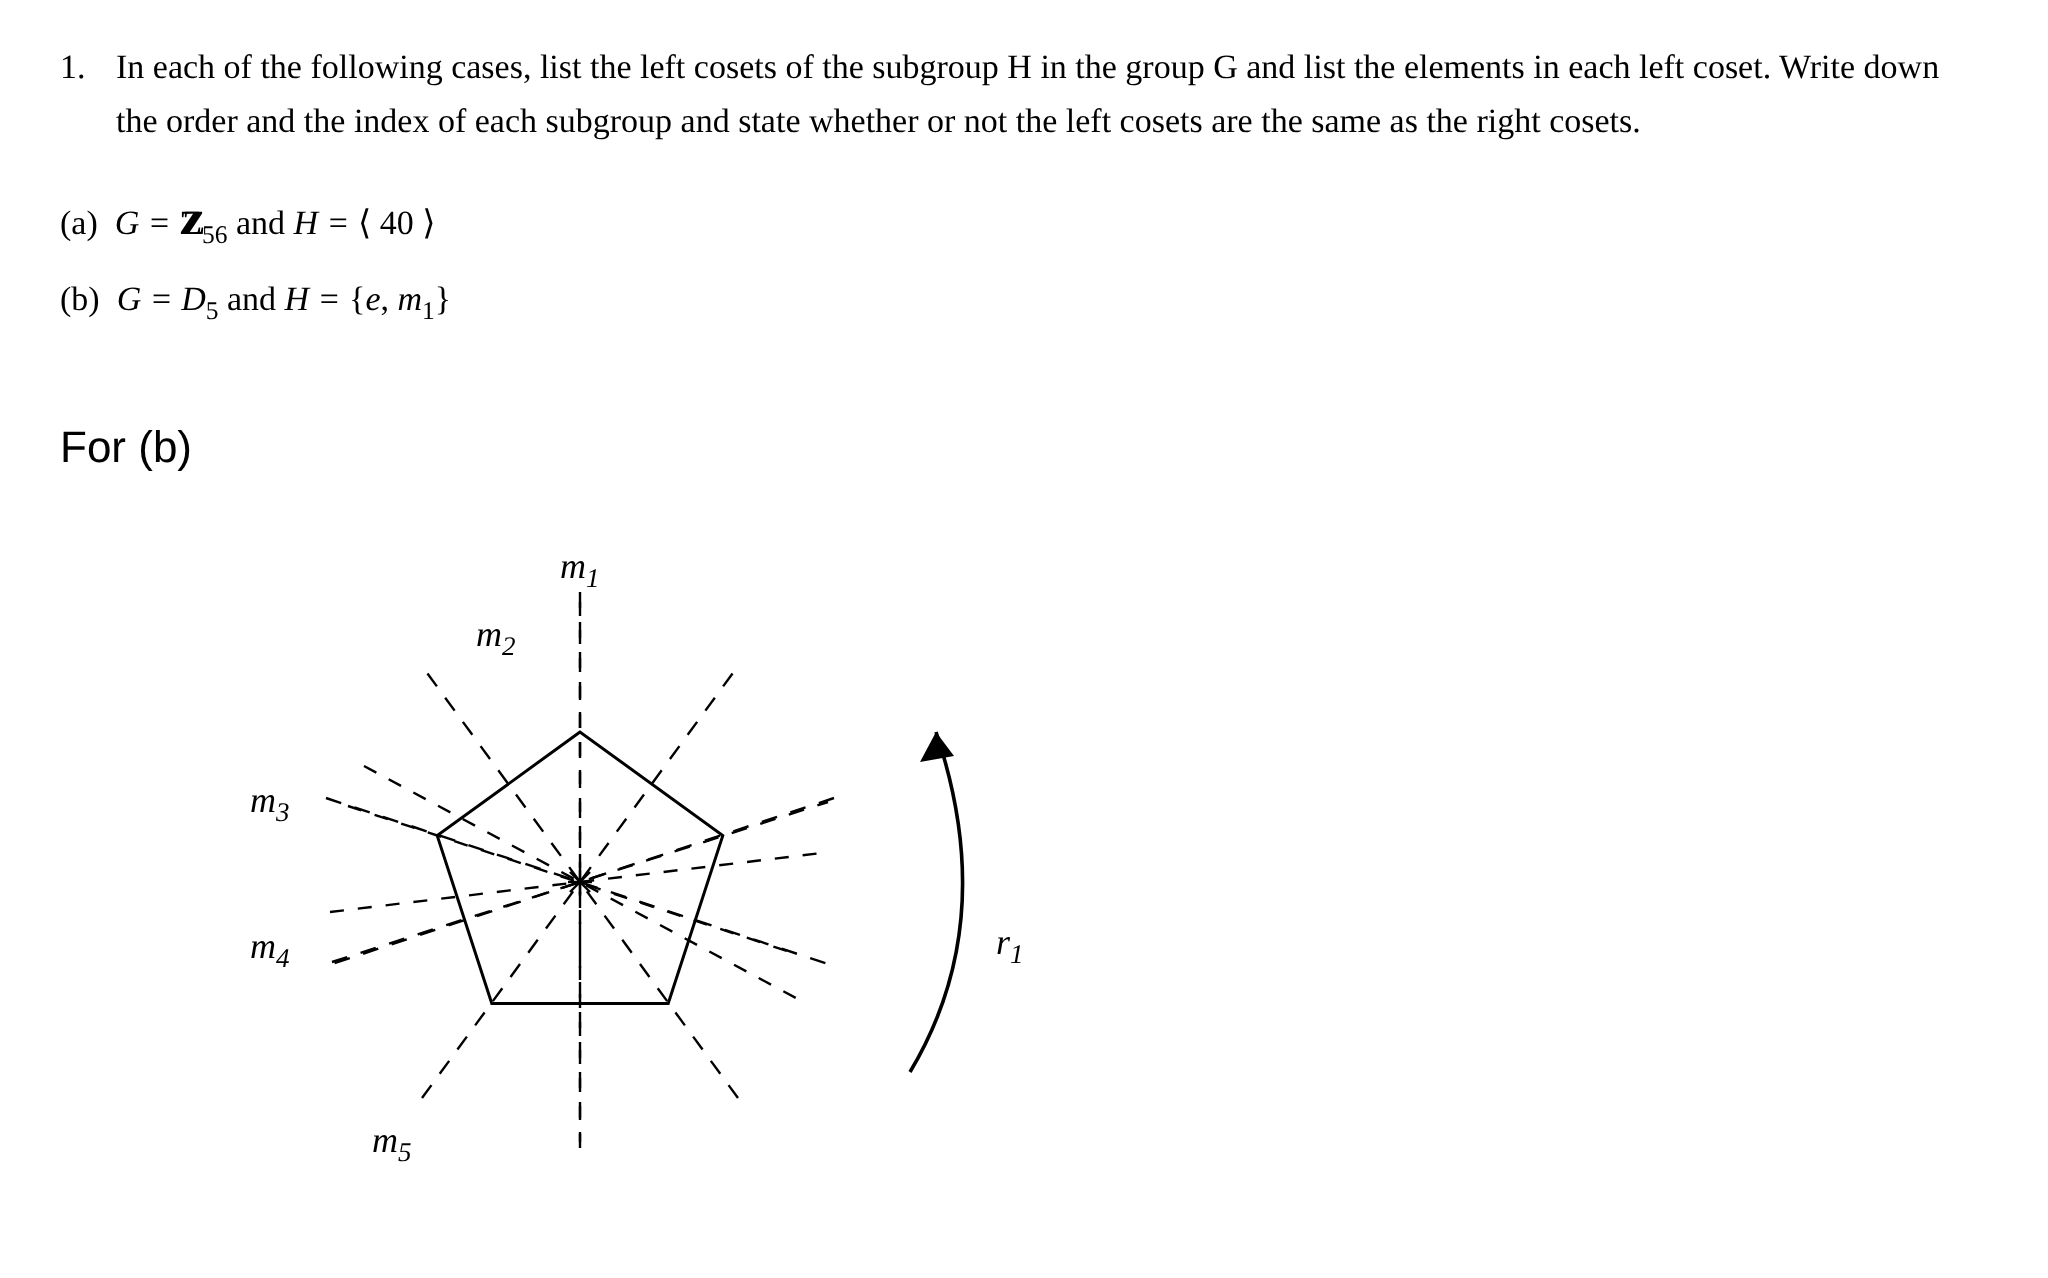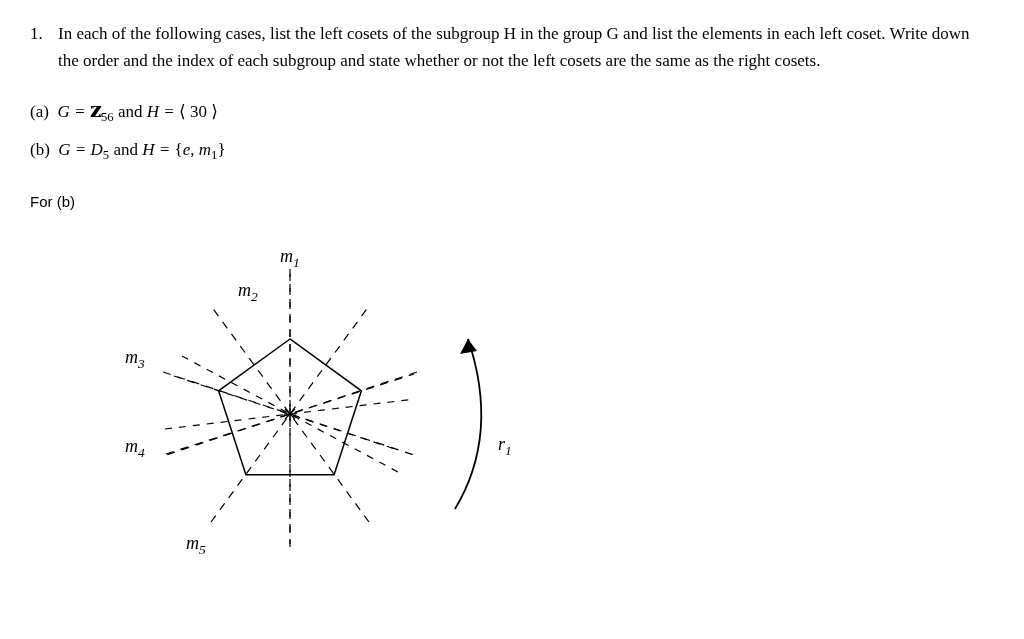--- a/index.html
+++ b/index.html
@@ -26,22 +26,22 @@
       flex-shrink: 0;
     }
     .sub-problem {
       margin-bottom: 8px;
     }
     .sub-label {
       display: inline;
     }
     .for-b {
       font-family: Arial, Helvetica, sans-serif;
-      font-size: 15px;
-      margin-top: 24px;
+      font-size: 22px;
+      margin-top: 40px;
       margin-bottom: 10px;
     }
     .math-var {
       font-style: italic;
     }
     .math-sub {
       font-size: 0.75em;
       vertical-align: sub;
     }
     .bb-z {
@@ -77,21 +77,21 @@
 <body>
 
 <div class="problem-container">
   <span class="num-label">1.</span>
   <span class="problem-text-inline">In each of the following cases, list the left cosets of the subgroup H in the group G and list the elements in each left coset. Write down the order and the index of each subgroup and state whether or not the left cosets are the same as the right cosets.</span>
 </div>
 
 <div class="sub-problem">
   <span class="sub-label">(a)</span>
   <span>
-    &nbsp;<span class="math-var">G = </span><span class="bb-z">Z</span><span class="math-sub">56</span><span> and </span><span class="math-var">H = </span><span>⟨ 30 ⟩</span>
+    &nbsp;<span class="math-var">G = </span><span class="bb-z">Z</span><span class="math-sub">56</span><span> and </span><span class="math-var">H = </span><span>⟨ 40 ⟩</span>
   </span>
 </div>
 
 <div class="sub-problem">
   <span class="sub-label">(b)</span>
   <span>
     &nbsp;<span class="math-var">G = </span><span class="math-var">D</span><span class="math-sub">5</span><span> and </span><span class="math-var">H = </span><span>{</span><span class="math-var">e</span><span>, </span><span class="math-var">m</span><span class="math-sub">1</span><span>}</span>
   </span>
 </div>
 
@@ -149,21 +149,21 @@
       <polygon points="398,115 390,130 407,127" fill="#000" stroke="none"></polygon>
     </g>
   </svg>
 
   <div class="diagram-label" style="left:210px; top:18px;">
     <span>m</span><span class="math-sub">1</span>
   </div>
   <div class="diagram-label" style="left:120px; top:52px;margin-left:48px;">
     <span>m</span><span class="math-sub">2</span>
   </div>
-  <div class="diagram-label" style="left:55px; top:119px;">
+  <div class="diagram-label" style="left:55px; top:135px;">
     <span>m</span><span class="math-sub">3</span>
   </div>
   <div class="diagram-label" style="left:55px; top:208px;">
     <span>m</span><span class="math-sub">4</span>
   </div>
   <div class="diagram-label" style="left:116px; top:305px;">
     <span>m</span><span class="math-sub">5</span>
   </div>
   <div class="diagram-label" style="left:428px; top:206px;">
     <span>r</span><span class="math-sub">1</span>

